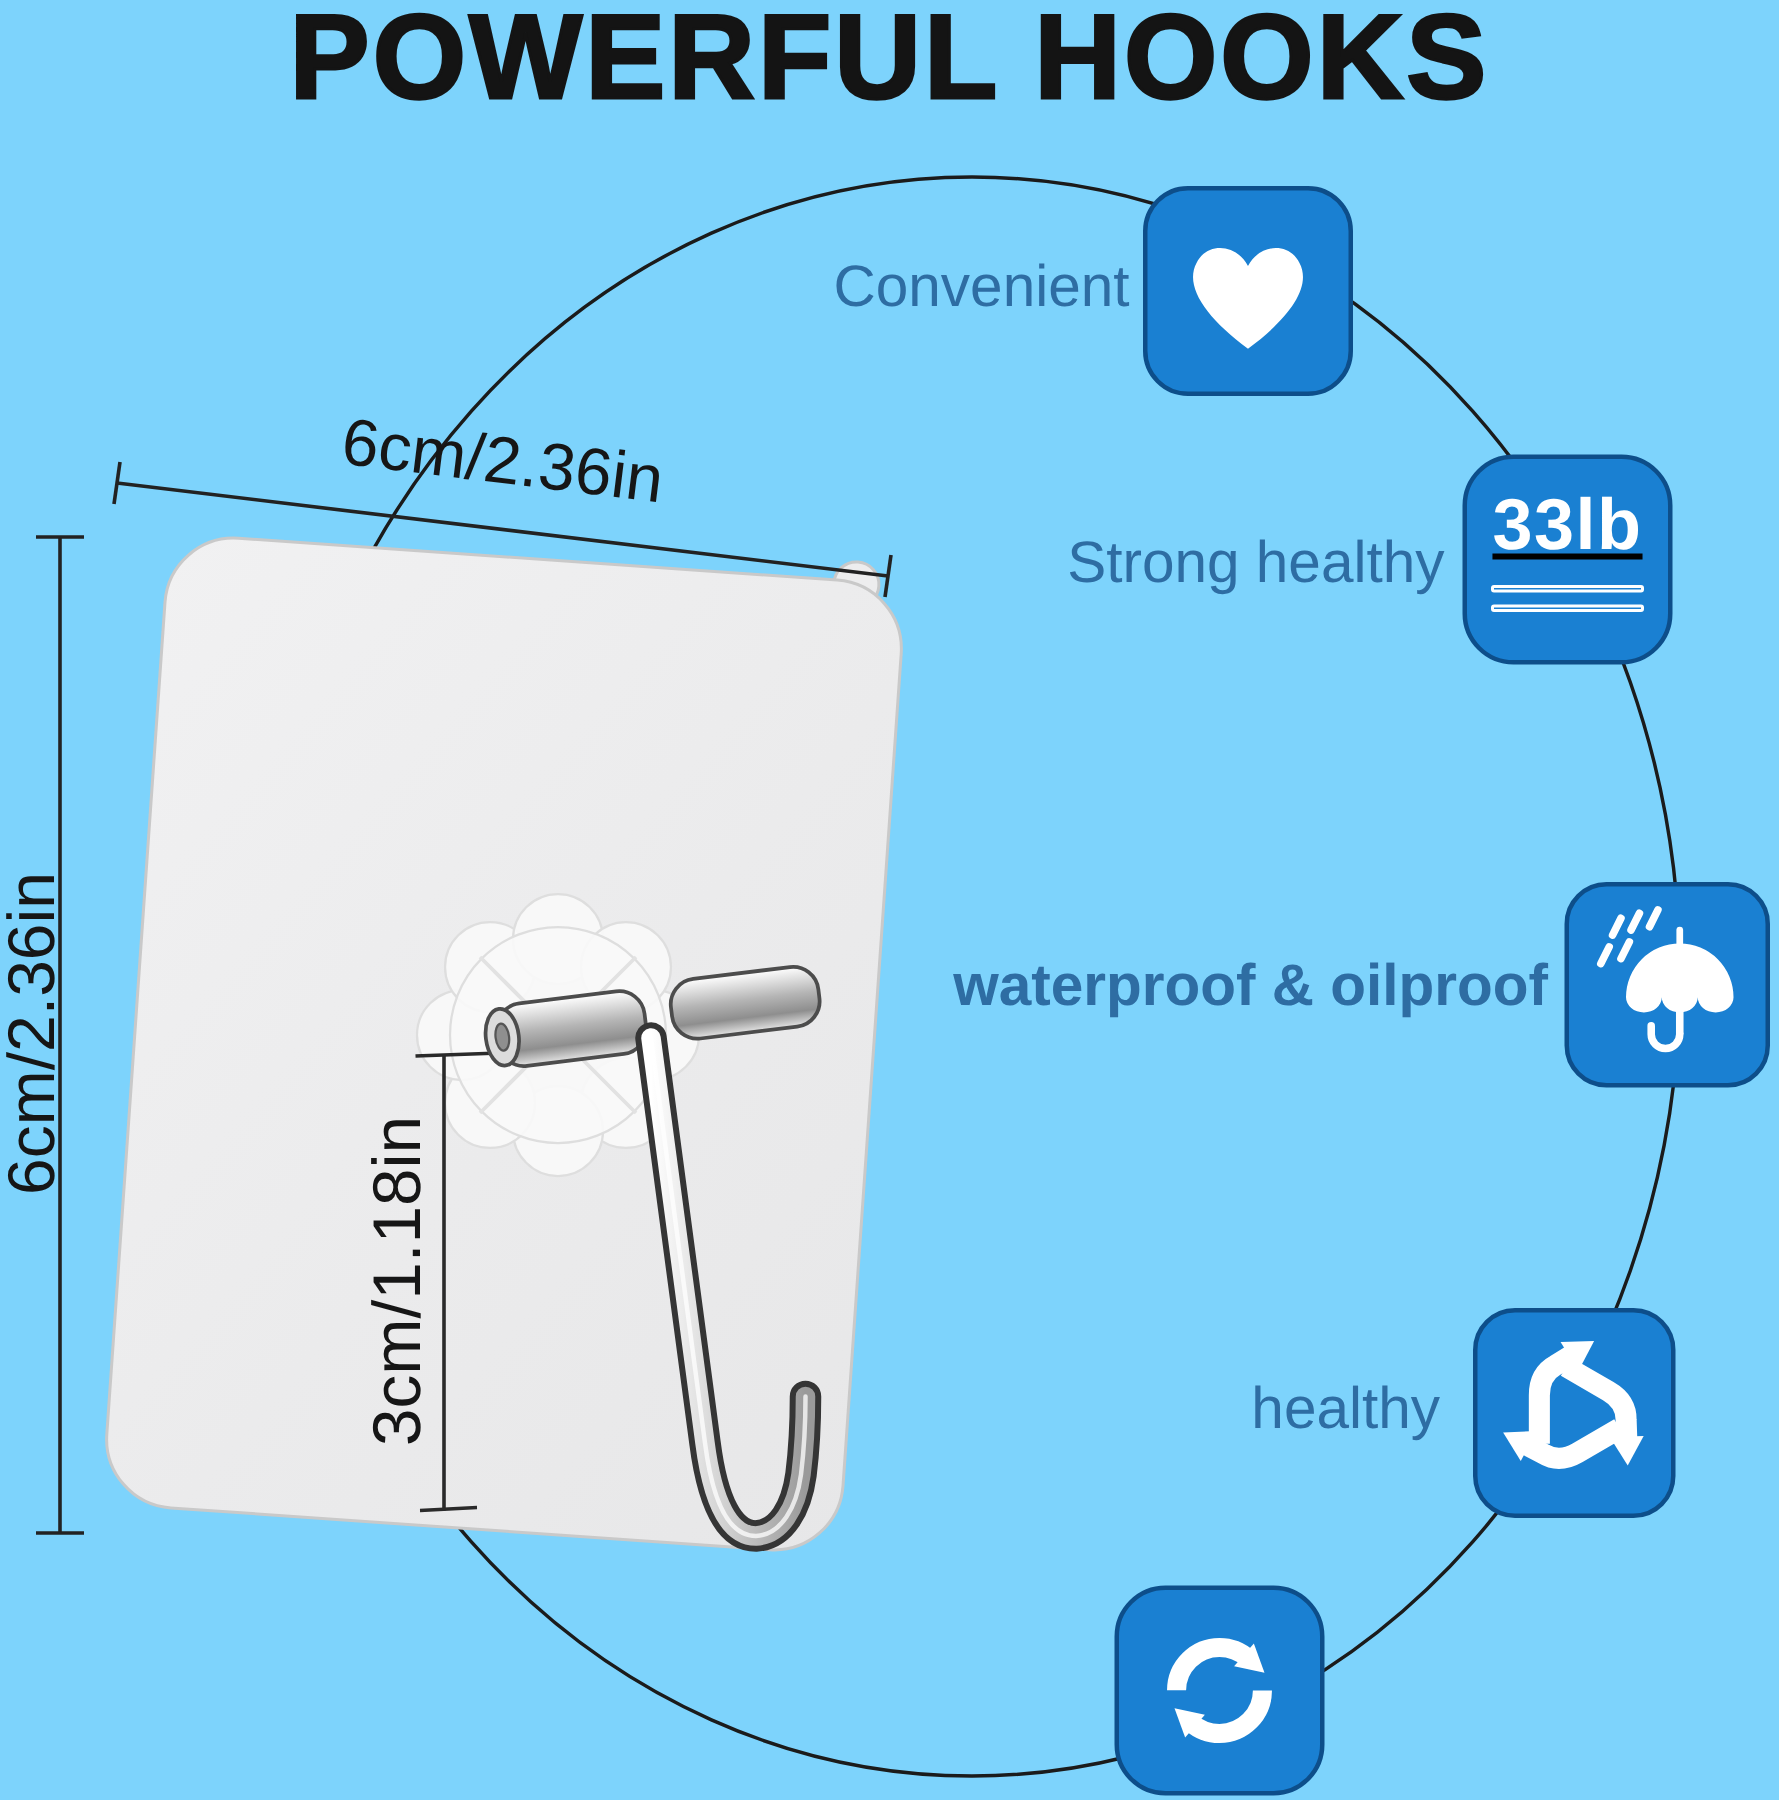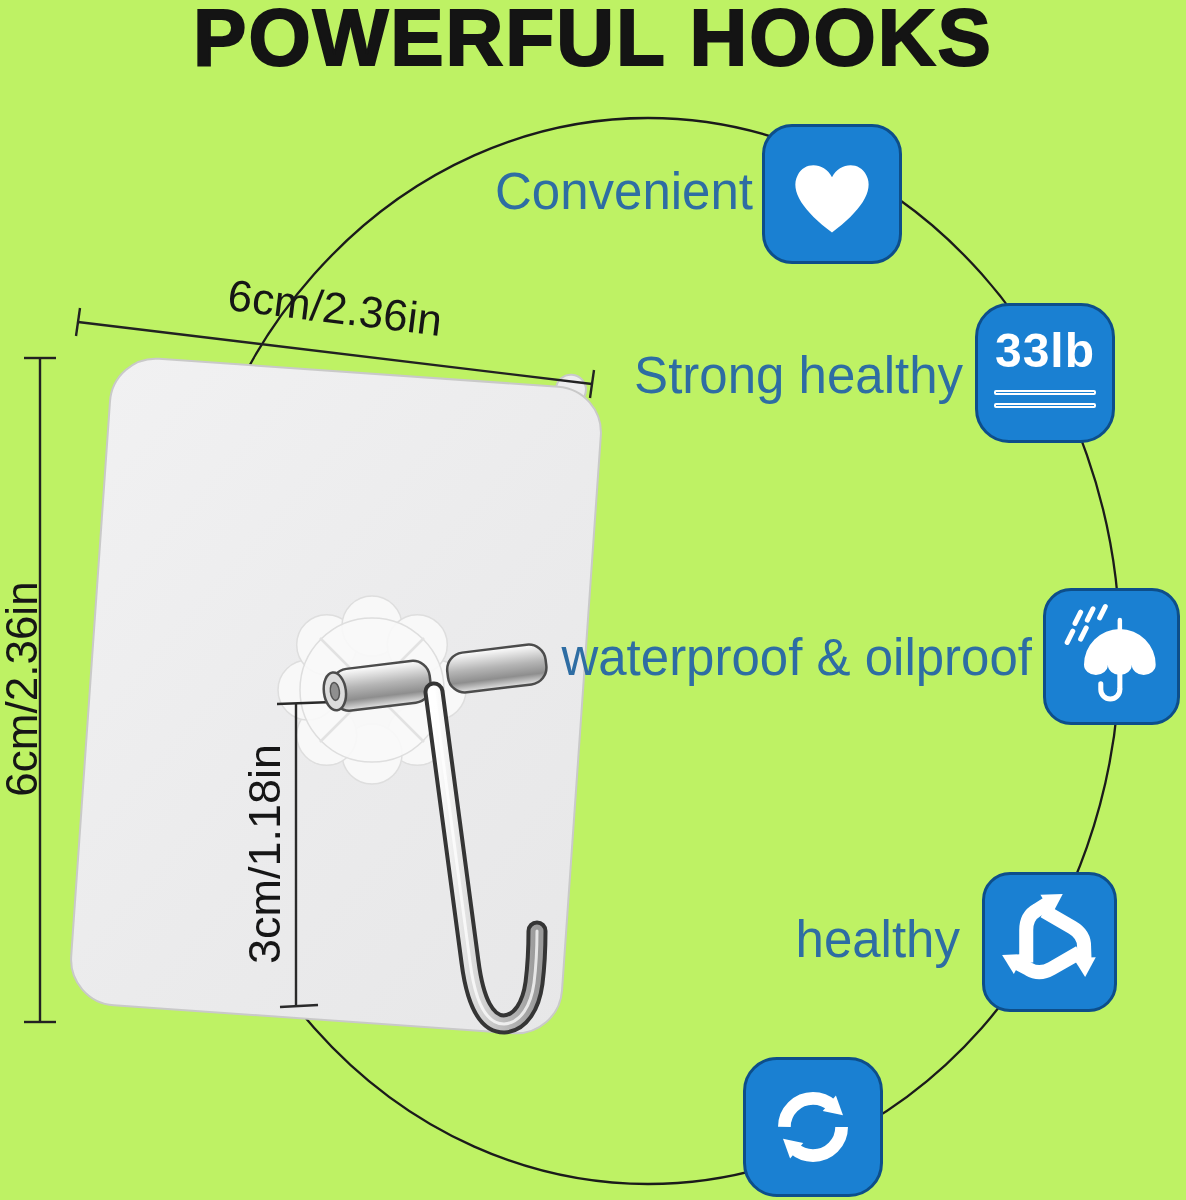--- a/index.html
+++ b/index.html
@@ -1,46 +1,46 @@
 <!DOCTYPE html>
 <html><head>
 <meta charset="utf-8">
 <style>
   html,body { margin:0; padding:0; background:#ffffff; }
   .stage {
-    position:relative; width:1186px; height:1200px; background:#bef264;
+    position:relative; width:1186px; height:1200px; background:#7dd3fc;
     overflow:hidden; font-family:"Liberation Sans","DejaVu Sans",sans-serif;
     margin:0 auto;
   }
   .art { position:absolute; left:0; top:0; z-index:1; }
 
   .title {
     position:absolute; top:-8px; left:0; width:100%; text-align:center;
     font-size:80px; font-weight:bold; letter-spacing:2px; color:#141414;
     -webkit-text-stroke:2px #141414; z-index:3; white-space:nowrap;
   }
 
   .feature-label {
-    position:absolute; font-size:51px; color:#2e6da3; white-space:nowrap;
+    position:absolute; font-size:39px; color:#2e6da3; white-space:nowrap;
     z-index:3; line-height:52px;
   }
   .fl-convenient  { right:433px; top:166px; }
   .fl-strong      { right:223px; top:350px; }
-  .fl-waterproof  { right:154px; top:632px; }
+  .fl-waterproof  { right:154px; top:632px;font-weight:bold; }
   .fl-healthy     { right:226px; top:914px;text-align:right; }
   .fl-reusable    { right:476px; top:1088px; }
 
   .tile {
     position:absolute; background:#1a80d2; border:3px solid #0d4e8a;
     display:flex; align-items:center; justify-content:center; z-index:3;
     box-sizing:border-box;
   }
   .tile-heart    { left:762px;  top:124px;  width:140px; height:140px; border-radius:30px; }
   .tile-weight   { left:975px;  top:303px;  width:140px; height:140px; border-radius:34px;
-                   flex-direction:column; justify-content:flex-start; padding-top:18px; }
+                   flex-direction:column; justify-content:flex-start; padding-top:18px;text-decoration:underline; }
   .tile-umbrella { left:1043px; top:588px;  width:137px; height:137px; border-radius:28px; }
   .tile-recycle  { left:982px;  top:872px;  width:135px; height:140px; border-radius:28px; }
   .tile-sync     { left:743px;  top:1057px; width:140px; height:140px; border-radius:34px; }
 
   .w-text { color:#fff; font-size:48px; font-weight:bold; line-height:54px; letter-spacing:1px; }
   .w-bar  { width:102px; height:5px; border:2px solid #fff; border-radius:2px;
             margin-top:12px; box-sizing:border-box; }
   .w-bar2 { margin-top:8px; }
 
   .dim { position:absolute; color:#161616; z-index:2; text-align:center; white-space:nowrap; }

